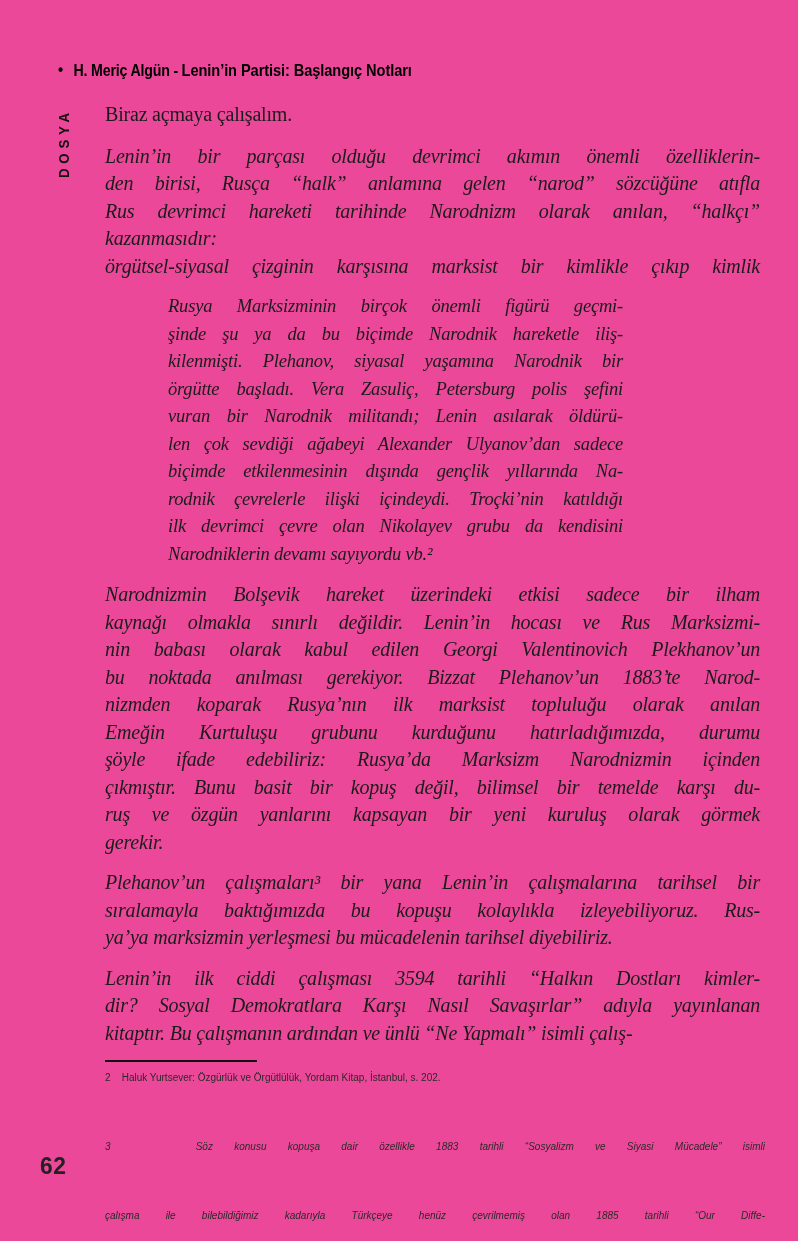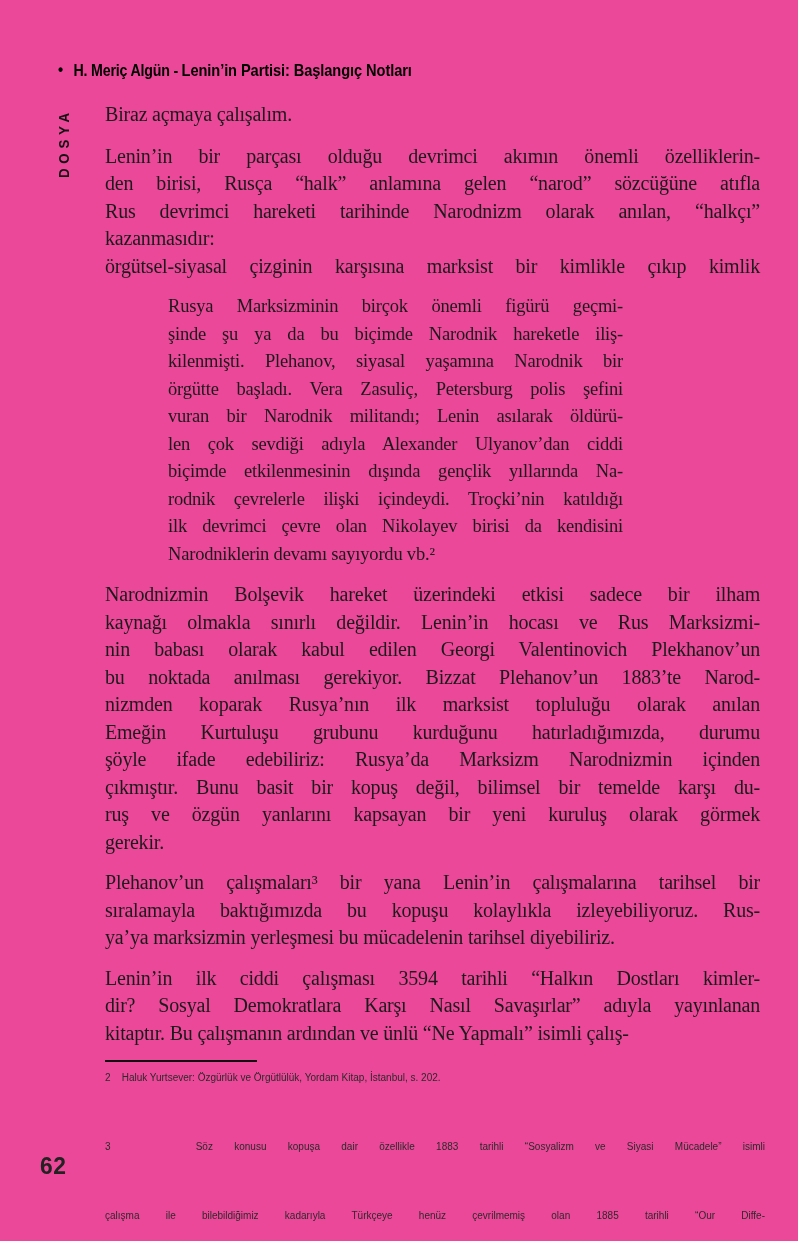--- a/index.html
+++ b/index.html
@@ -34,21 +34,21 @@
 
   
   .body {
     position:absolute; left:105px; top:101px; width:655px;
     font-family:"Liberation Serif", serif;
     font-size:20px; line-height:27.5px; letter-spacing:-0.2px;
     color:#1b1b1b;
   }
   .para { margin:0 0 13px 0; }
   .para-first { margin:0 0 14px 0; }
-  .tline { text-align:justify; text-align-last:justify; }
+  .tline { text-align:justify; text-align-last:justify;font-style:italic; }
   .tline-last { text-align-last:left; }
 
   .quote {
     margin:8px 0 13px 63px; width:455px;
     font-size:18.5px; line-height:27.5px;
   }
 
   
   .footnotes {
     margin-top:2px; width:660px;
@@ -91,24 +91,24 @@
         <div class="tline tline-last">kazanmasıdır:</div>
         <div class="tline">örgütsel-siyasal çizginin karşısına marksist bir kimlikle çıkıp kimlik</div>
       </div>
 
     <div class="quote">
         <div class="tline">Rusya Marksizminin birçok önemli figürü geçmi-</div>
         <div class="tline">şinde şu ya da bu biçimde Narodnik hareketle iliş-</div>
         <div class="tline">kilenmişti. Plehanov, siyasal yaşamına Narodnik bir</div>
         <div class="tline">örgütte başladı. Vera Zasuliç, Petersburg polis şefini</div>
         <div class="tline">vuran bir Narodnik militandı; Lenin asılarak öldürü-</div>
-        <div class="tline">len çok sevdiği adıyla Alexander Ulyanov’dan ciddi</div>
+        <div class="tline">len çok sevdiği ağabeyi Alexander Ulyanov’dan sadece</div>
         <div class="tline">biçimde etkilenmesinin dışında gençlik yıllarında Na-</div>
         <div class="tline">rodnik çevrelerle ilişki içindeydi. Troçki’nin katıldığı</div>
-        <div class="tline">ilk devrimci çevre olan Nikolayev birisi da kendisini</div>
+        <div class="tline">ilk devrimci çevre olan Nikolayev grubu da kendisini</div>
         <div class="tline tline-last">Narodniklerin devamı sayıyordu vb.²</div>
       </div>
 
     <div class="para">
         <div class="tline">Narodnizmin Bolşevik hareket üzerindeki etkisi sadece bir ilham</div>
         <div class="tline">kaynağı olmakla sınırlı değildir. Lenin’in hocası ve Rus Marksizmi-</div>
         <div class="tline">nin babası olarak kabul edilen Georgi Valentinovich Plekhanov’un</div>
         <div class="tline">bu noktada anılması gerekiyor. Bizzat Plehanov’un 1883’te Narod-</div>
         <div class="tline">nizmden koparak Rusya’nın ilk marksist topluluğu olarak anılan</div>
         <div class="tline">Emeğin Kurtuluşu grubunu kurduğunu hatırladığımızda, durumu</div>

